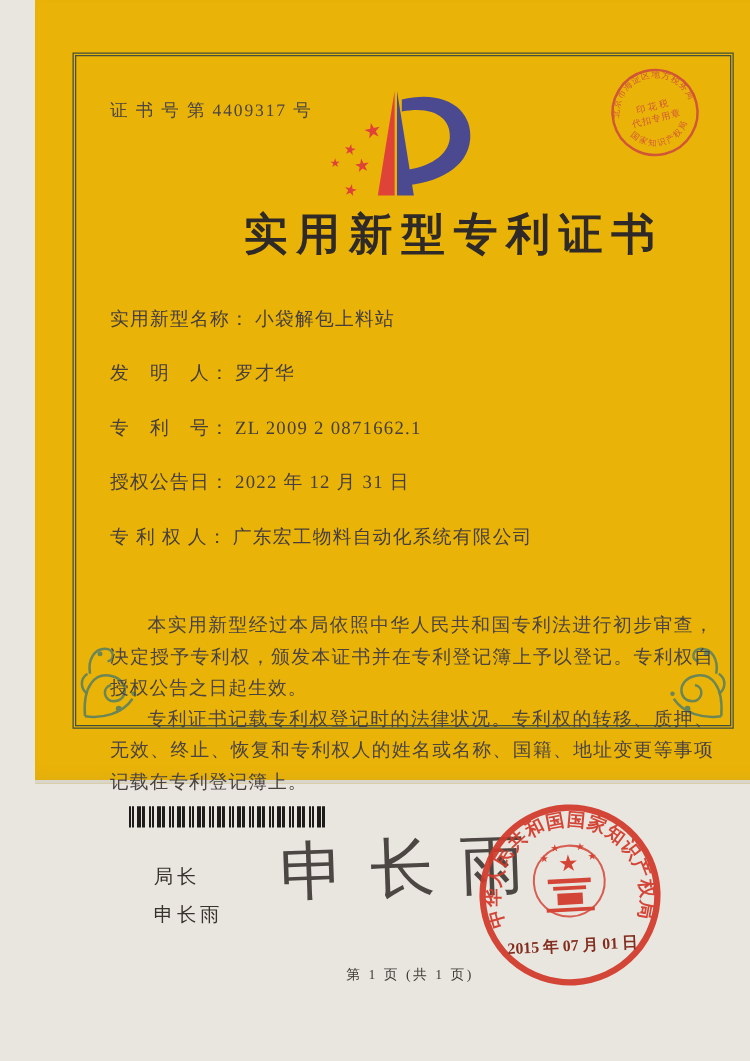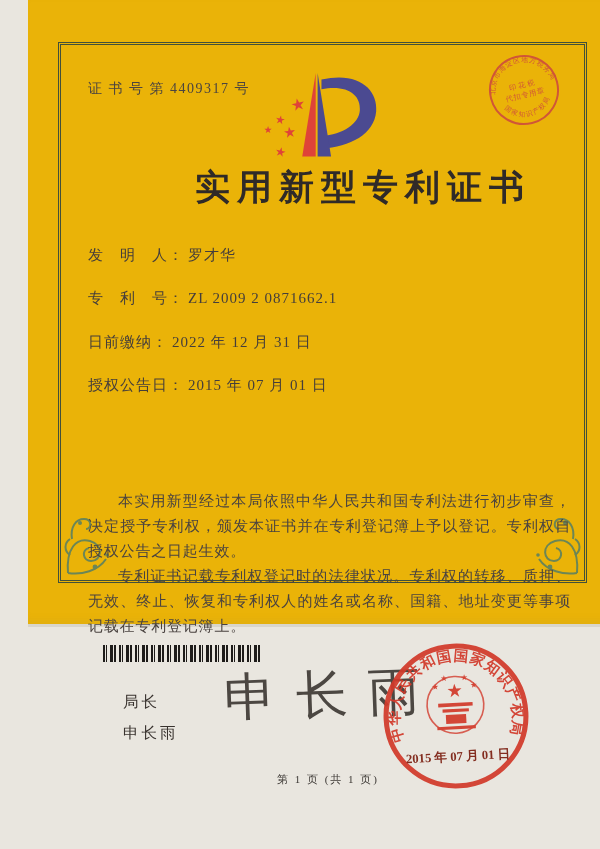--- a/index.html
+++ b/index.html
@@ -107,30 +107,33 @@
       <textPath href="#taxArcBottom" startOffset="50%" text-anchor="middle">国家知识产权局</textPath>
     </text>
     <text x="60" y="56" font-size="11" fill="#cd4a3e" text-anchor="middle" letter-spacing="3">印花税</text>
     <text x="60" y="71" font-size="11" fill="#cd4a3e" text-anchor="middle" letter-spacing="1">代扣专用章</text>
   </svg>
 
   <div class="title">实用新型专利证书</div>
 
   <div class="fields">
     <div class="field">
+      <span class="lbl">实用新型名称：</span><span class="val">小袋解包上料站</span>
+    </div>
+    <div class="field">
       <span class="lbl">发　明　人：</span><span class="val">罗才华</span>
     </div>
     <div class="field">
       <span class="lbl">专　利　号：</span><span class="val">ZL 2009 2 0871662.1</span>
     </div>
     <div class="field">
-      <span class="lbl">日前缴纳：</span><span class="val">2022 年 12 月 31 日</span>
+      <span class="lbl">授权公告日：</span><span class="val">2022 年 12 月 31 日</span>
     </div>
     <div class="field">
-      <span class="lbl">授权公告日：</span><span class="val">2015 年 07 月 01 日</span>
+      <span class="lbl">专 利 权 人：</span><span class="val">广东宏工物料自动化系统有限公司</span>
     </div>
   </div>
 
   <div class="paras">
     <p>本实用新型经过本局依照中华人民共和国专利法进行初步审查，决定授予专利权，颁发本证书并在专利登记簿上予以登记。专利权自授权公告之日起生效。</p>
     <p>专利证书记载专利权登记时的法律状况。专利权的转移、质押、无效、终止、恢复和专利权人的姓名或名称、国籍、地址变更等事项记载在专利登记簿上。</p>
   </div>
 
   <div class="barcode"></div>
 

